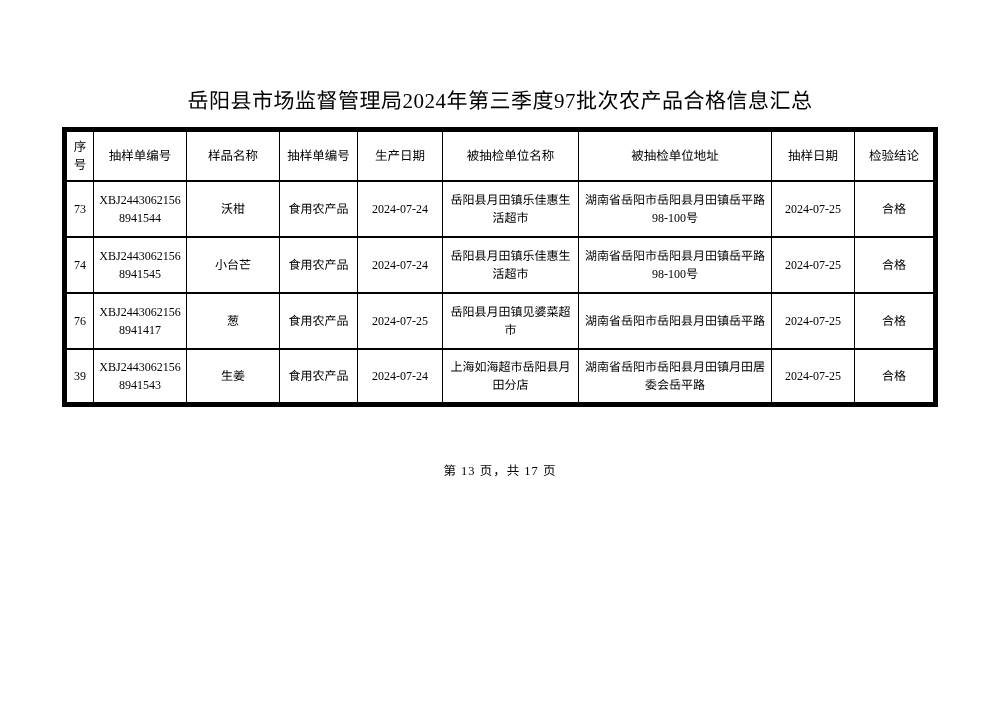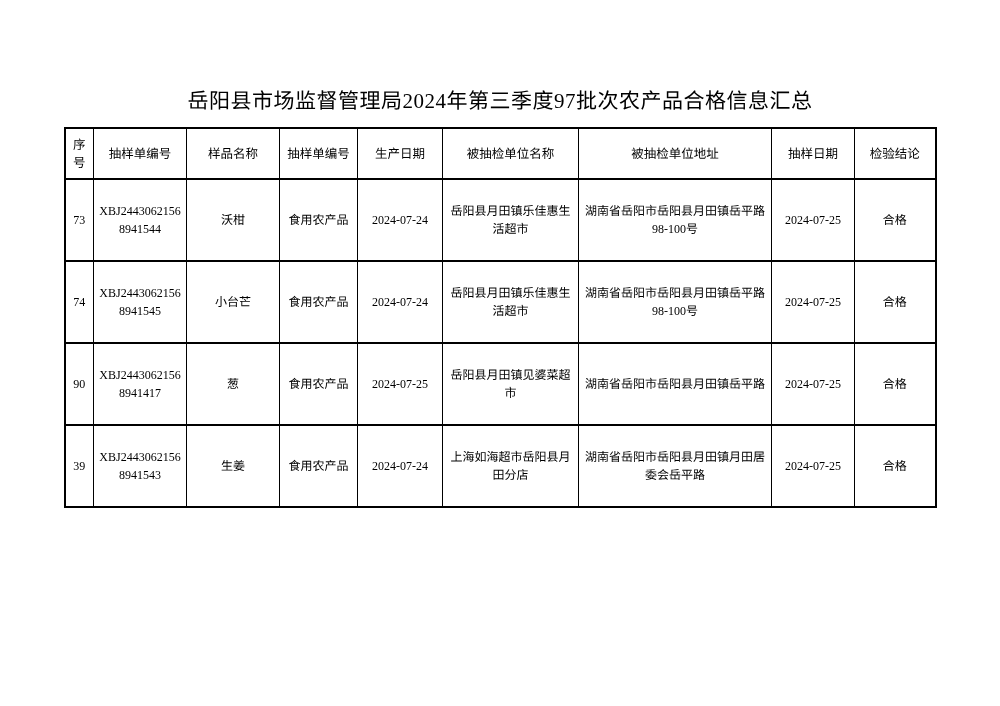--- a/index.html
+++ b/index.html
@@ -23,39 +23,39 @@
     line-height: 27px;
     font-weight: 400;
     color: #000000;
     letter-spacing: 0.5px;
   }
   table.report {
     table-layout: fixed;
     width: 871px;
     margin: 0 auto;
     border-collapse: collapse;
-    border: 2px solid #000000;
+    border: 5px solid #000000;
   }
   table.report th,
   table.report td {
     border-left: 1px solid #000000;
     border-right: 1px solid #000000;
     border-top: 2px solid #000000;
     border-bottom: 2px solid #000000;
     text-align: center;
     vertical-align: middle;
     padding: 2px 4px;
     font-size: 12px;
     line-height: 18px;
     font-weight: 400;
     word-break: break-all;
     overflow-wrap: break-word;
   }
   table.report thead tr { height: 51px; }
-  table.report tbody tr { height: 82px; }
+  table.report tbody tr { height: 56px; }
   table.report th { font-size: 12.5px; }
   .page-footer {
     margin-top: 53px;
     text-align: center;
     font-size: 12.5px;
     color: #000000;
     letter-spacing: 1px;
   }
 </style>
 </head>
@@ -110,21 +110,21 @@
       <td>食用农产品</td>
       <td>2024-07-24</td>
       <td>岳阳县月田镇乐佳惠生活超市</td>
       <td>湖南省岳阳市岳阳县月田镇岳平路98-100号</td>
       <td>2024-07-25</td>
       <td>合格</td>
     </tr>
 
 
     <tr>
-      <td>90</td>
+      <td>76</td>
       <td>XBJ24430621568941417</td>
       <td>葱</td>
       <td>食用农产品</td>
       <td>2024-07-25</td>
       <td>岳阳县月田镇见婆菜超市</td>
       <td>湖南省岳阳市岳阳县月田镇岳平路</td>
       <td>2024-07-25</td>
       <td>合格</td>
     </tr>
 
@@ -136,14 +136,15 @@
       <td>2024-07-24</td>
       <td>上海如海超市岳阳县月田分店</td>
       <td>湖南省岳阳市岳阳县月田镇月田居委会岳平路</td>
       <td>2024-07-25</td>
       <td>合格</td>
     </tr>
 
   </tbody>
   </table>
 
+  <div class="page-footer">第 13 页，共 17 页</div>
 
 </div>
 
 </body></html>

